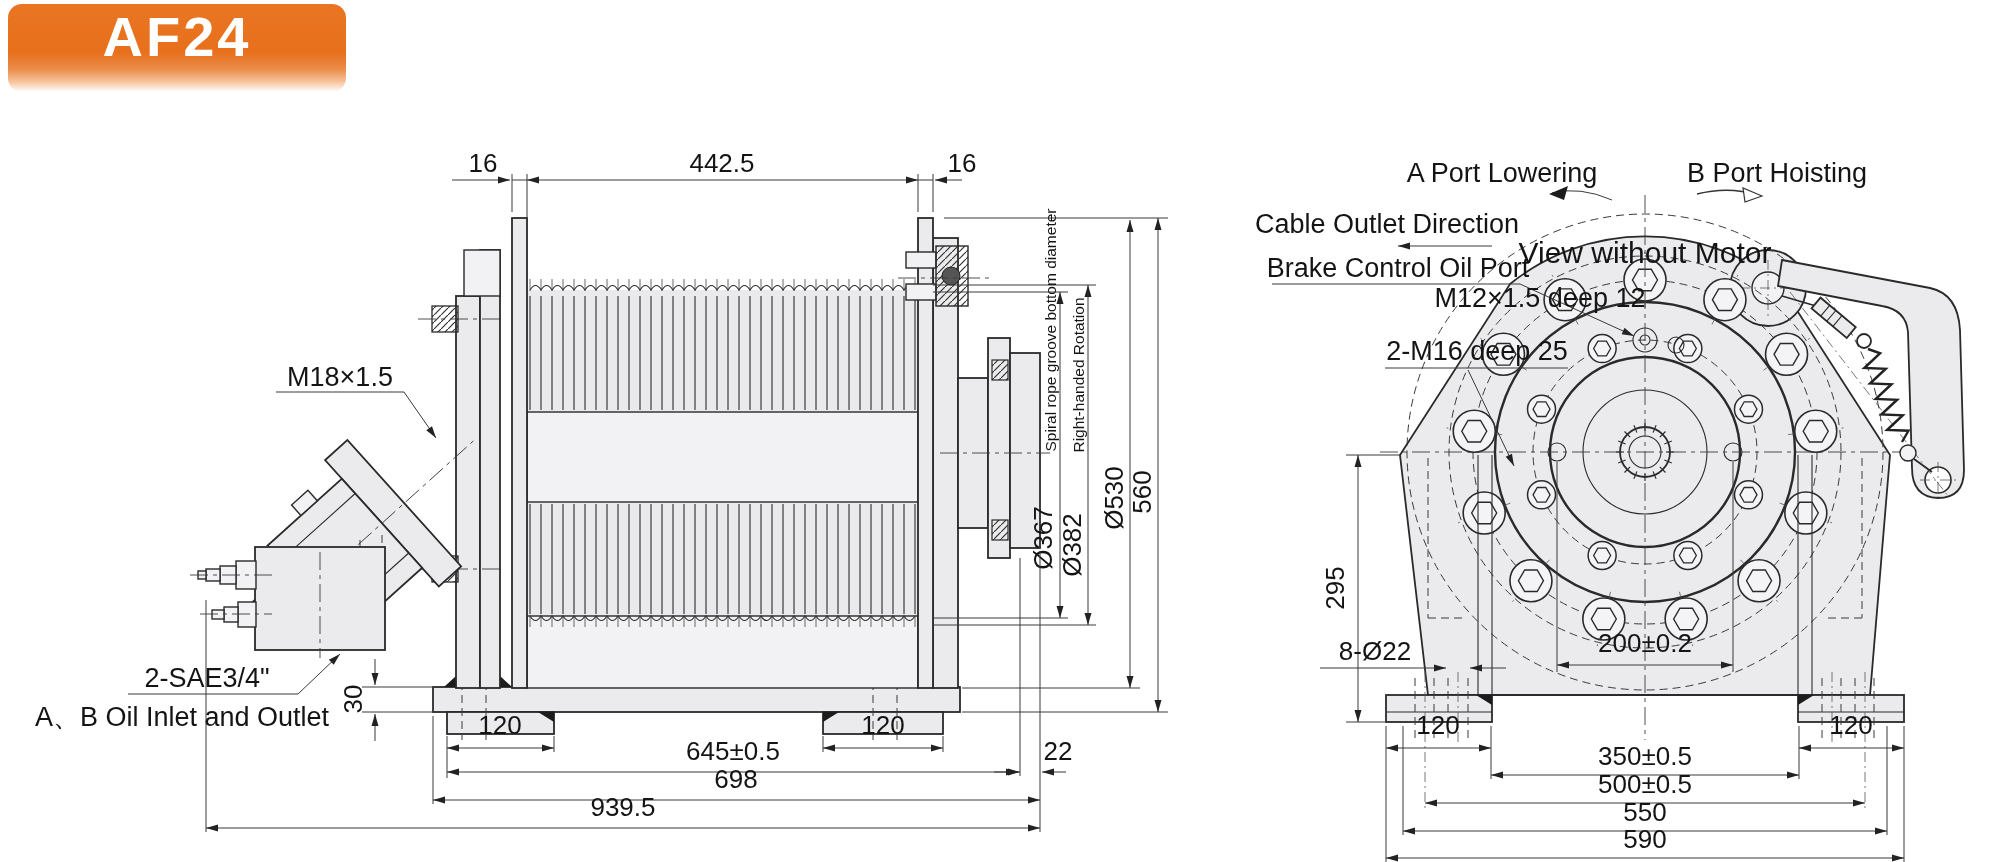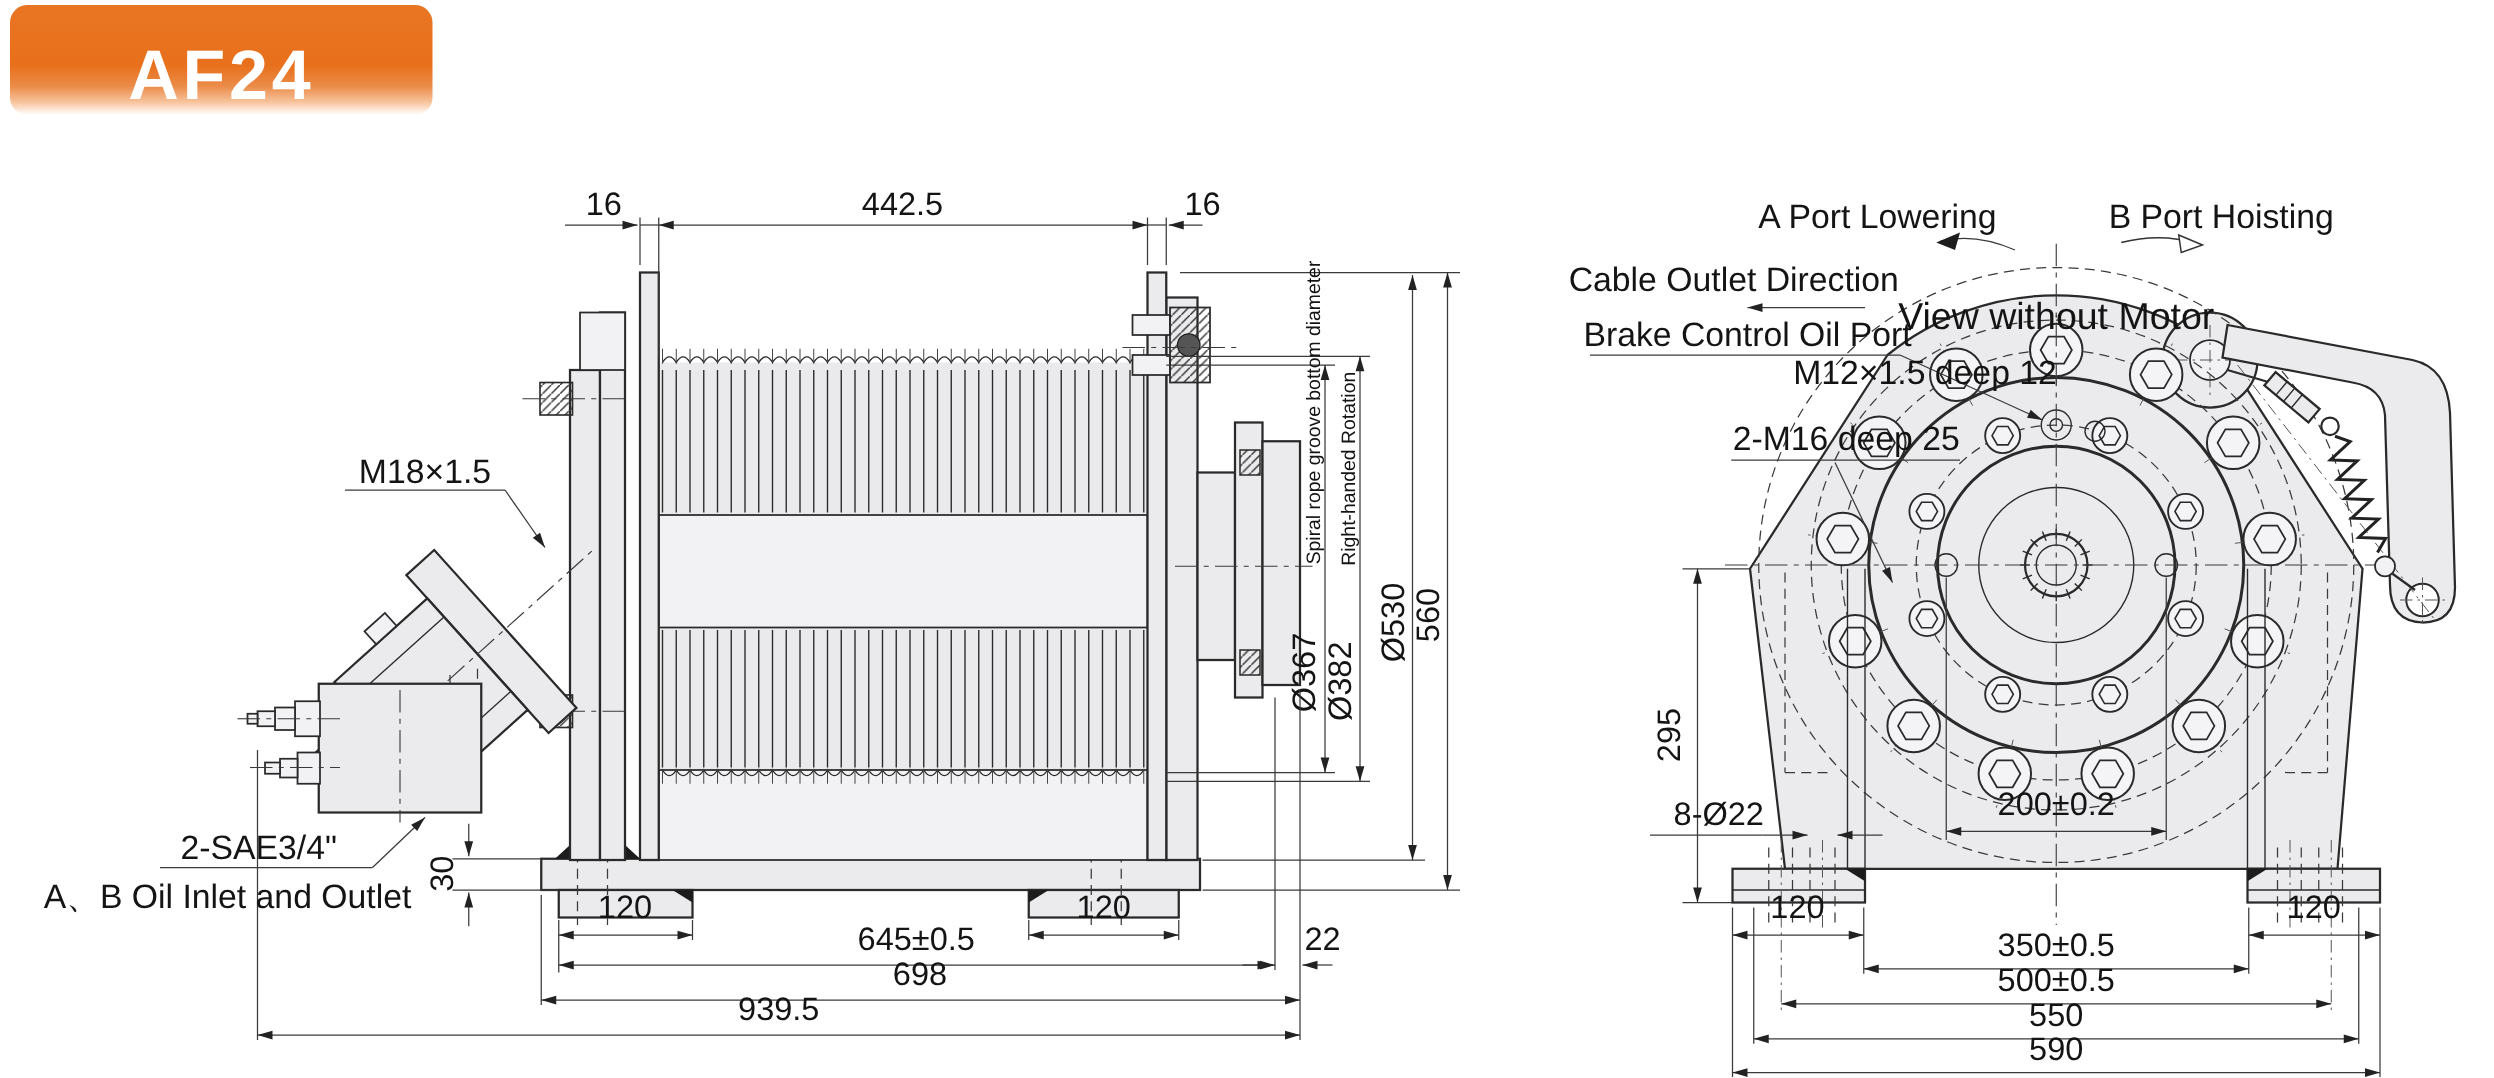--- a/index.html
+++ b/index.html
@@ -1,20 +1,20 @@
 <!DOCTYPE html>
 <html><head>
 <meta charset="utf-8">
 <style>
   html,body{margin:0;padding:0;background:#fff;}
   #stage{position:relative;width:1995px;height:862px;background:#fff;overflow:hidden;
          font-family:"Liberation Sans",sans-serif;}
   .badge{position:absolute;left:8px;top:4px;width:338px;height:88px;border-radius:14px;
          background:linear-gradient(180deg,#e97522 0%,#e8701c 55%,#eb8c49 74%,#f7c29a 88%,#ffffff 100%);
-         display:flex;align-items:flex-end;justify-content:center;
+         display:flex;align-items:flex-start;justify-content:center;
          font-weight:bold;font-size:56px;color:#fff;letter-spacing:3px;}
   svg{position:absolute;left:0;top:0;}
   svg text{font-family:"Liberation Sans",sans-serif;fill:#141414;}
   .d{font-size:26px;}
   .l{font-size:27px;}
   .vw{font-size:30px;}
   .sm{font-size:15.5px;}
   .f{fill:#ebebed;stroke:#2a2a2a;stroke-width:1.8;}
   .f2{fill:#f2f2f4;stroke:#2a2a2a;stroke-width:1.4;}
   .s2{stroke:#2a2a2a;stroke-width:1.8;fill:none;}

